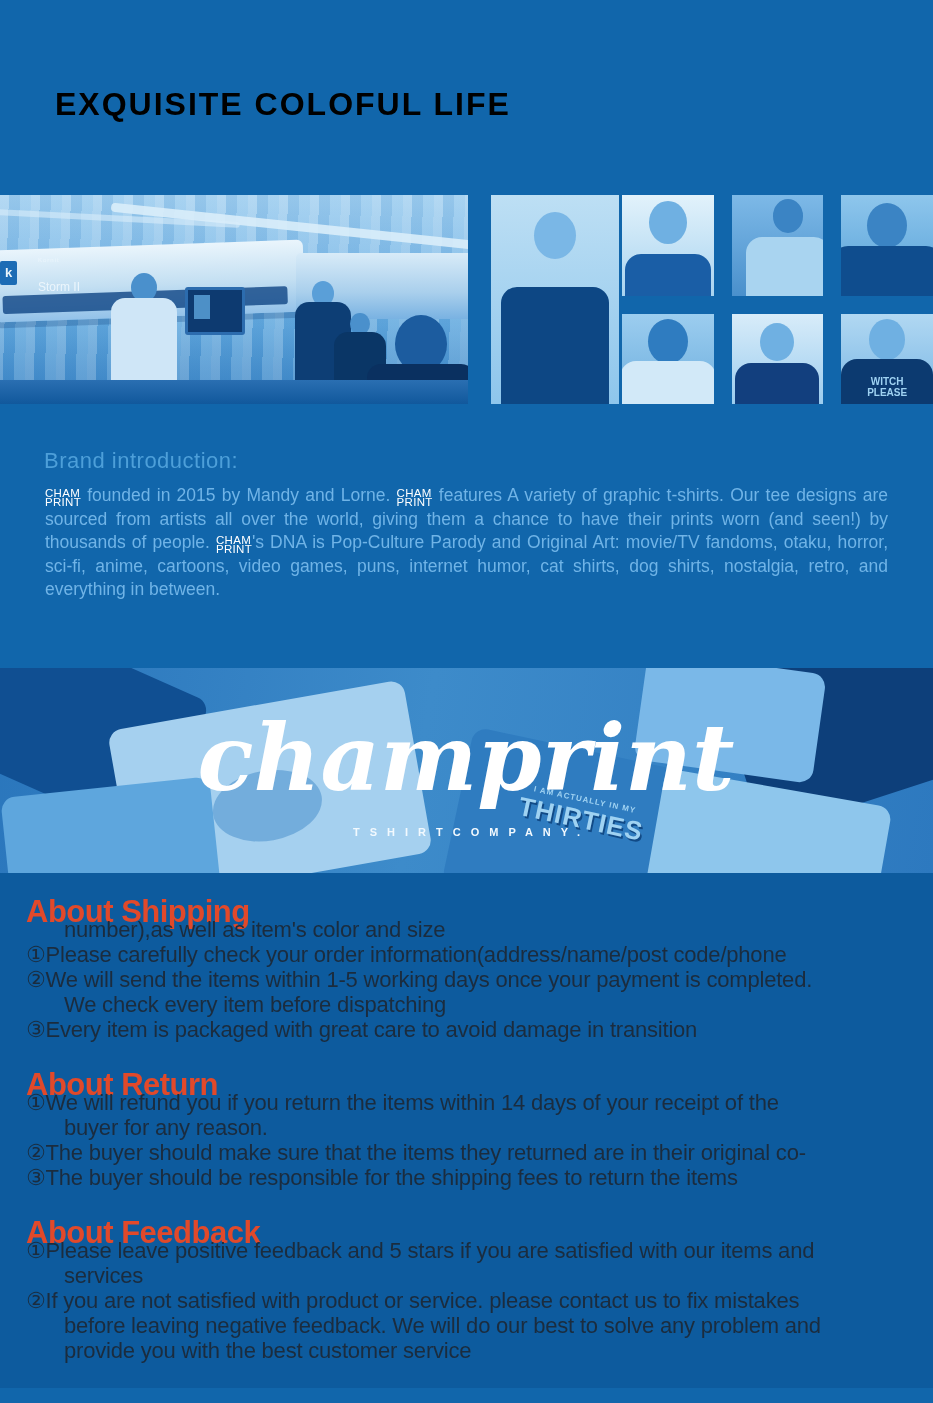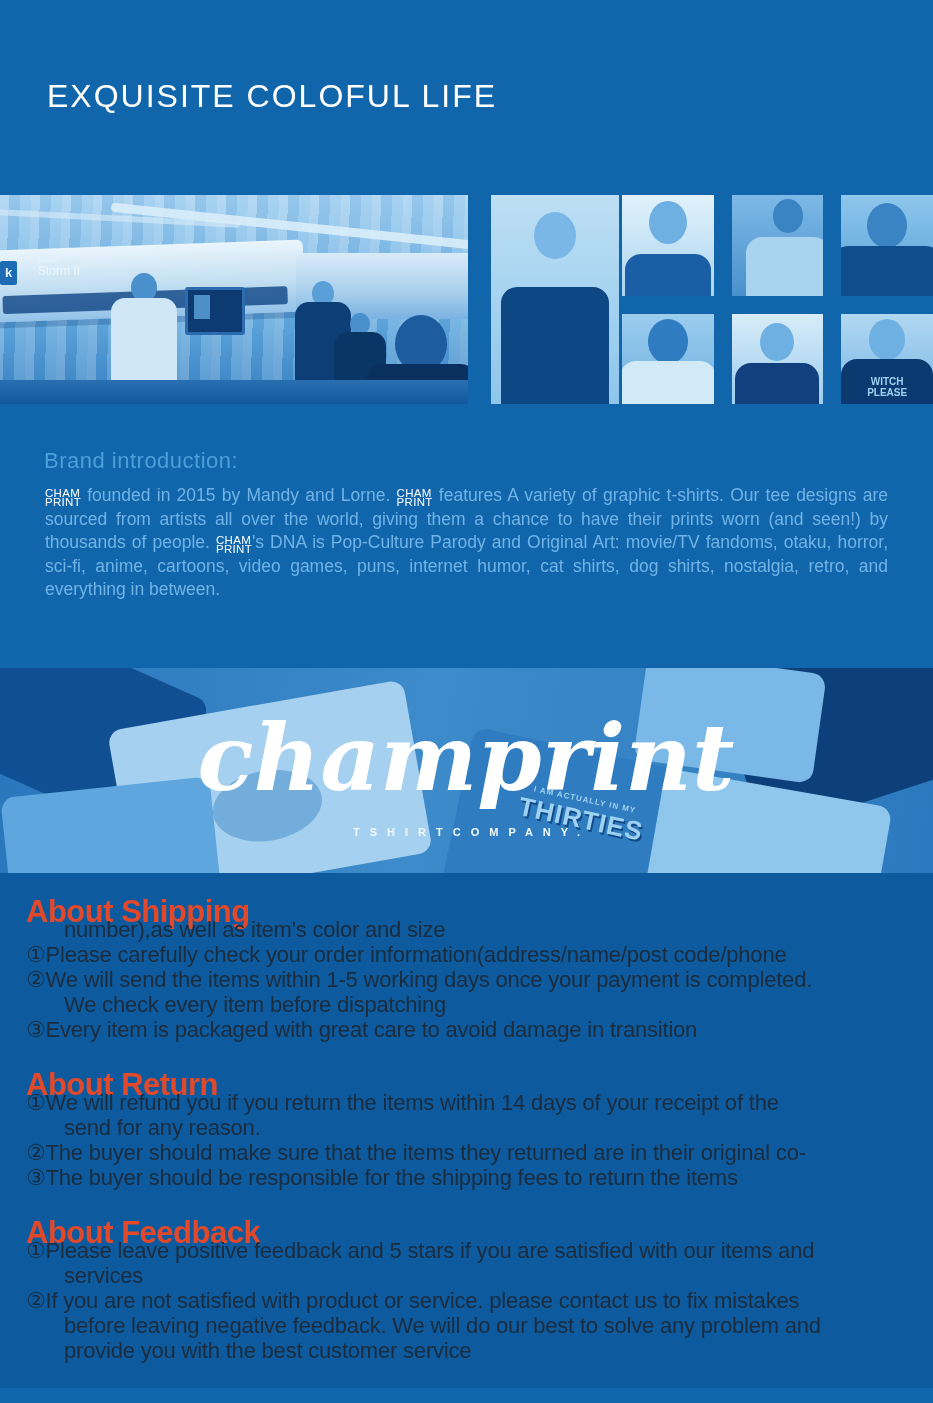--- a/index.html
+++ b/index.html
@@ -3,23 +3,23 @@
 <meta charset="utf-8">
 <style>
   html,body{margin:0;padding:0;background:#0d5b9e;}
   .page{
     position:relative;width:933px;height:1403px;overflow:hidden;
     background:#1166ab;
     font-family:"Liberation Sans","DejaVu Sans",sans-serif;
   }
   
   .hero-title{
-    position:absolute;left:43px;top:74px;margin:4px;
-    font-size:32px;font-weight:400;letter-spacing:2px;
-    color:#ffffff;
+    position:absolute;left:43px;top:74px;margin:12px;
+    font-size:32px;font-weight:700;letter-spacing:2px;
+    color:#000000;
   }
   
   .photo-row{position:absolute;left:0;top:195px;width:933px;height:209px;}
   .factory{
     position:absolute;left:0;top:0;width:468px;height:209px;overflow:hidden;
     background:
       repeating-linear-gradient(92deg, rgba(225,242,252,.28) 0 9px, rgba(90,160,215,.18) 9px 20px, rgba(180,220,246,.30) 20px 31px),
       linear-gradient(180deg,#a3cfef 0%,#7fb9e6 34%,#5ca3da 62%,#2d77bc 100%);
   }
   .beam{position:absolute;background:#d9edfa;border-radius:4px;opacity:.9;}
@@ -34,21 +34,21 @@
   .machine1::after{content:"";position:absolute;left:8px;bottom:8px;width:92%;height:18px;background:#0f4584;border-radius:3px;opacity:.8;}
   .machine2{
     position:absolute;left:296px;top:58px;width:176px;height:66px;border-radius:5px;
     background:linear-gradient(180deg,#d8ebf8 0%,#a9cfec 60%,#79b2e2 100%);
   }
   .monitor{position:absolute;left:185px;top:92px;width:54px;height:42px;background:#0d3a70;border:3px solid #2c6cae;border-radius:3px;}
   .monitor::after{content:"";position:absolute;left:6px;top:5px;width:16px;height:24px;background:#5ea6dd;opacity:.8;}
   .kbox{position:absolute;left:0;top:66px;width:17px;height:24px;background:#1c6cb5;color:#eaf5fc;font-weight:bold;font-size:13px;line-height:24px;text-align:center;border-radius:2px;}
   .machine-label{position:absolute;left:38px;top:62px;color:#eef7fd;line-height:1;}
   .machine-label .mbrand{display:block;font-size:6px;letter-spacing:1px;opacity:.85;}
-  .machine-label .mmodel{display:block;font-size:12px;margin-top:2px;opacity:.95;}
+  .machine-label .mmodel{display:block;font-size:12px;margin-top:18px;opacity:.95;}
   .fworker{position:absolute;}
   .fworker::before{content:"";position:absolute;left:50%;transform:translateX(-50%);top:0;width:var(--hw);height:calc(var(--hw)*1.12);border-radius:50%;background:var(--skin);}
   .fworker::after{content:"";position:absolute;left:50%;transform:translateX(-50%);top:calc(var(--hw)*0.95);width:var(--tw);height:calc(100% - var(--hw)*0.95);border-radius:14px 14px 0 0;background:var(--shirt);}
   .floor{position:absolute;left:0;bottom:0;width:100%;height:24px;background:linear-gradient(180deg,#2a6fb2,#11589c);}
   
   .collage{position:absolute;left:491px;top:0;width:442px;height:209px;display:flex;gap:3px;}
   .cell{position:relative;overflow:hidden;background:linear-gradient(180deg,var(--bg1),var(--bg2));}
   .cell::before{content:"";position:absolute;left:var(--hx,50%);top:var(--ht,16%);width:var(--hw);height:calc(var(--hw)*1.12);transform:translateX(-50%);border-radius:50%;background:var(--skin,#6fb0e2);}
   .cell::after{content:"";position:absolute;left:var(--hx,50%);bottom:0;width:var(--tw);height:var(--th,48%);transform:translateX(-50%);border-radius:16px 16px 0 0;background:var(--shirt,#0d4784);}
   .cell-tall{width:128px;height:100%;}
@@ -186,21 +186,21 @@
       <div class="pline cont">number),as well as item's color and size</div>
       <div class="pline">①Please carefully check your order information(address/name/post code/phone</div>
       <div class="pline">②We will send the items within 1-5 working days once your payment is completed.</div>
       <div class="pline cont">We check every item before dispatching</div>
       <div class="pline">③Every item is packaged with great care to avoid damage in transition</div>
     </section>
 
     <section class="policy">
       <h3>About Return</h3>
       <div class="pline">①We will refund you if you return the items within 14 days of your receipt of the</div>
-      <div class="pline cont">send for any reason.</div>
+      <div class="pline cont">buyer for any reason.</div>
       <div class="pline">②The buyer should make sure that the items they returned are in their original co-</div>
       <div class="pline">③The buyer should be responsible for the shipping fees to return the items</div>
     </section>
 
     <section class="policy">
       <h3>About Feedback</h3>
       <div class="pline">①Please leave positive feedback and 5 stars if you are satisfied with our items and</div>
       <div class="pline cont">services</div>
       <div class="pline">②If you are not satisfied with product or service. please contact us to fix mistakes</div>
       <div class="pline cont">before leaving negative feedback. We will do our best to solve any problem and</div>

